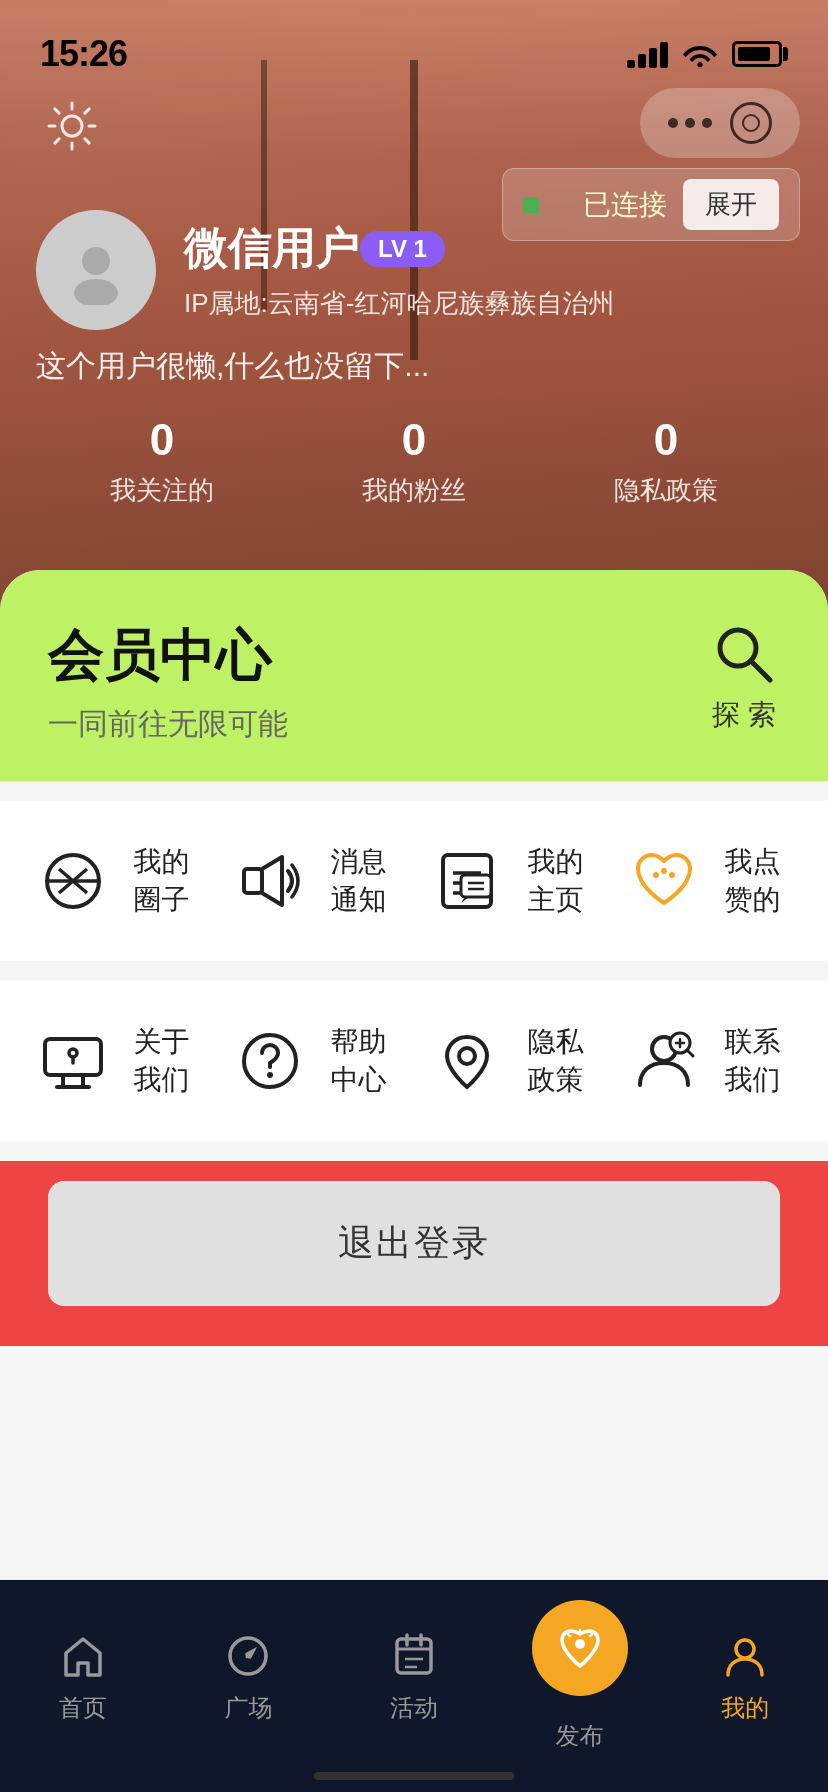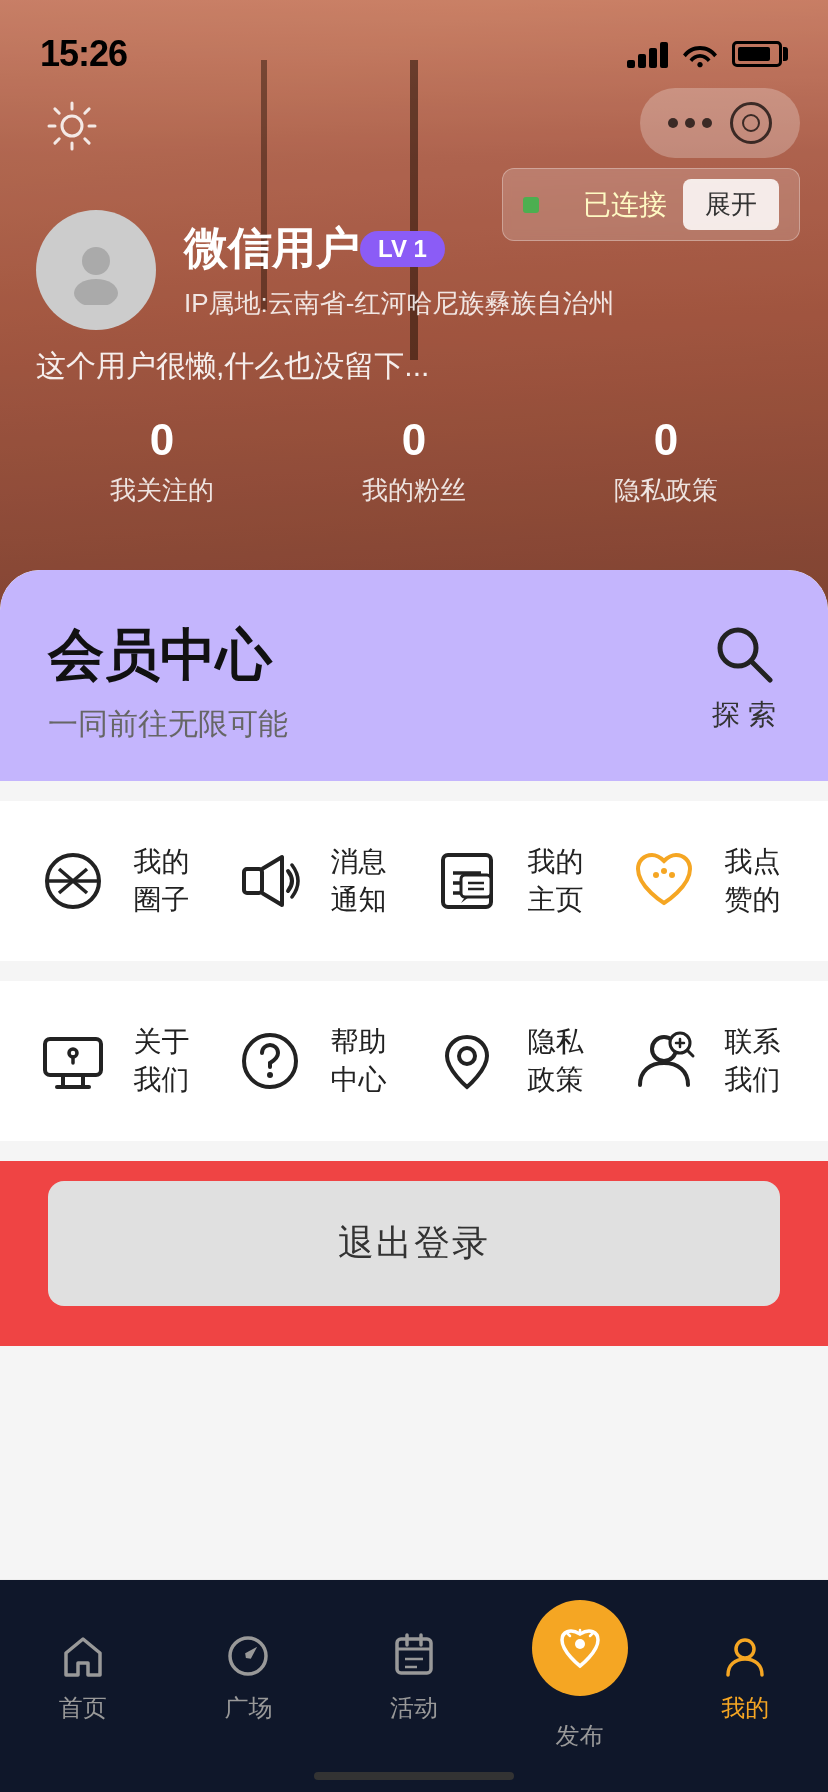--- a/index.html
+++ b/index.html
@@ -253,21 +253,21 @@
       right: 0;
       bottom: 0;
       background: #f5f5f5;
       border-radius: 40px 40px 0 0;
       z-index: 20;
       overflow: hidden;
     }
 
     
     .member-header {
-      background: #c4b5fd;
+      background: #bef264;
       padding: 48px 48px 36px;
       display: flex;
       align-items: flex-start;
       justify-content: space-between;
       border-radius: 40px 40px 0 0;
     }
     .member-title-block {}
     .member-title {
       font-size: 56px;
       font-weight: 700;

